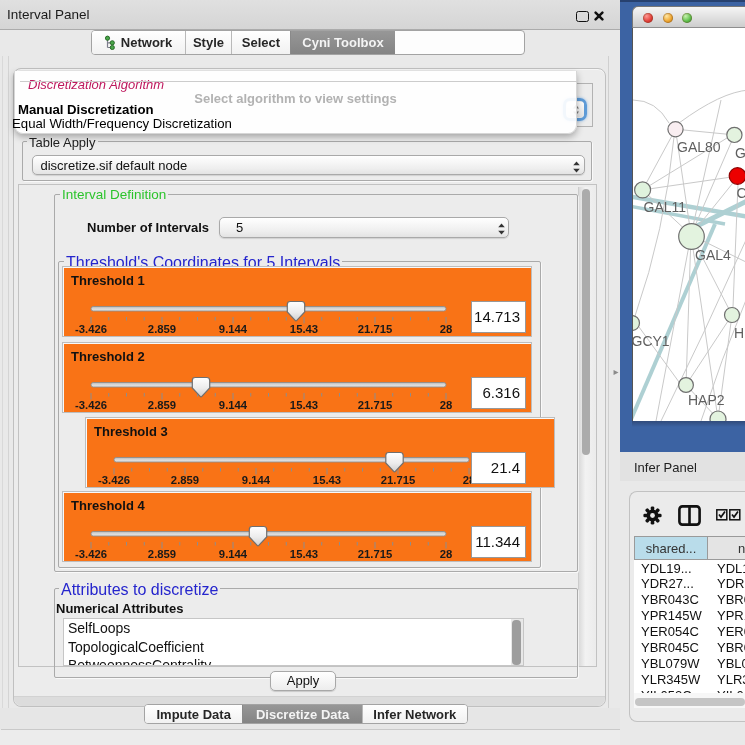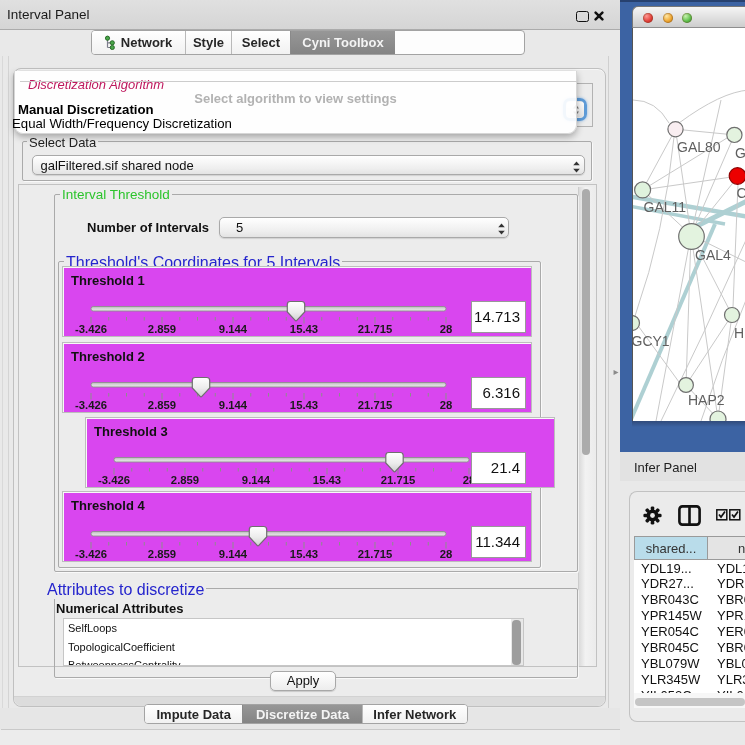--- a/index.html
+++ b/index.html
@@ -38,21 +38,21 @@
     box-shadow:0 1px 1px rgba(0,0,0,.12); }
   .combo .ct { position:absolute; left:8px; top:2.5px; }
   .updn { position:absolute; width:9px; height:14px; }
 
   .vbox { position:absolute; background:#fff; border:1px solid #989898;
     font-size:15px; color:#111; text-align:right; padding-right:5px; }
 
   
   .tpanel { position:absolute; left:62px; width:470px; height:71px;
     border:1px solid #bdbdbd; box-shadow:inset 1px 1px 0 #f8f8f8;
-    background:#d946ef; }
+    background:#f97316; }
   .tpanel .tt { position:absolute; left:8px; top:6px; font-weight:bold; font-size:13px; color:#111; }
 
   .blab { color:#2525cd; font-size:16px; }
   .bold13 { font-weight:bold; font-size:13px; color:#111; }
 
   
   #applybtn { left:270px; top:671px; width:66px; height:20px;
     background:linear-gradient(#ffffff,#ededed); border:1px solid #a8a8a8;
     border-radius:5px; font-size:13px; color:#111; text-align:center; line-height:18px;
     box-shadow:0 1px 1px rgba(0,0,0,.15); }
@@ -112,38 +112,38 @@
 
 <div class="abs" style="left:563px;top:98px;width:24px;height:23px;border:3px solid #5e9bd7;border-radius:7px;box-shadow:0 0 3px #8ab8e6;"></div>
 <div class="abs" style="left:567px;top:102px;width:17px;height:15px;background:linear-gradient(#fdfdfd,#e4e4e4);border-radius:3px;"></div>
 <svg class="abs" style="left:572px;top:104px" width="8" height="12" viewBox="0 0 8 12">
   <path d="M4 0.5 L7 4.4 L1 4.4 Z" fill="#777"></path>
     <path d="M4 11.5 L7 7.6 L1 7.6 Z" fill="#777"></path>
 </svg>
 
 
 <div class="groupbox" style="left:22px;top:141px;width:570px;height:40px;"></div>
-<div class="glabel" style="left:27px;top:134.5px;color:#222;background:#ececec;">Select Data</div>
+<div class="glabel" style="left:27px;top:134.5px;color:#222;background:#ececec;">Table Apply</div>
 <div class="combo" style="left:31.5px;top:154.5px;width:553px;height:20px;">
-  <span class="ct">galFiltered.sif shared node</span>
+  <span class="ct">discretize.sif default node</span>
   <svg class="updn" style="left:539px;top:4px" width="9" height="12" viewBox="0 0 9 12">
     <path d="M4.5 0.5 L7.8 4.3 L1.2 4.3 Z" fill="#333"></path>
       <path d="M4.5 11.5 L7.8 7.7 L1.2 7.7 Z" fill="#333"></path>
   </svg>
 </div>
 
 
 <div class="abs" style="left:18px;top:184px;width:579px;height:483px;border:1px solid #c2c2c2;background:#ececec;"></div>
 
 <div class="abs" style="left:578px;top:187px;width:17px;height:479px;background:linear-gradient(90deg,#dadada,#f2f2f2 40%,#ececec);border-left:1px solid #cccccc;"></div>
 <div class="abs" style="left:582px;top:189px;width:8px;height:266px;background:#ababab;border-radius:4px;"></div>
 
 
 <div class="groupbox" style="left:54px;top:194px;width:524px;height:378px;"></div>
-<div class="glabel" style="left:60px;top:187px;color:#2cc42c;background:#ececec;font-size:13.5px;">Interval Threshold</div>
+<div class="glabel" style="left:60px;top:187px;color:#2cc42c;background:#ececec;font-size:13.5px;">Interval Definition</div>
 
 <div class="abs bold13" style="left:87px;top:220px;">Number of Intervals</div>
 <div class="combo" style="left:219px;top:216.5px;width:290px;height:21px;">
   <span class="ct" style="left:16px;">5</span>
   <svg class="updn" style="left:277px;top:4.5px" width="9" height="12" viewBox="0 0 9 12">
     <path d="M4.5 0.5 L7.8 4.3 L1.2 4.3 Z" fill="#333"></path>
       <path d="M4.5 11.5 L7.8 7.7 L1.2 7.7 Z" fill="#333"></path>
   </svg>
 </div>
 
@@ -229,23 +229,23 @@
     <text x="383" y="66" text-anchor="middle" font-size="11.3" font-weight="bold" fill="#1a1a1a">28</text>
     <g transform="translate(195,41.7)">
         <path d="M-8.7,-4.2 Q-8.7,-7.2 -5.7,-7.2 L5.7,-7.2 Q8.7,-7.2 8.7,-4.2 L8.7,3.2 L0.6,11.9 Q0,12.5 -0.6,11.9 L-8.7,3.2 Z" fill="url(#thg)" stroke="#6f6f6f" stroke-width="1.2"></path>
       </g>
   </svg>
 </div>
 <div class="vbox" style="left:471px;top:526px;width:55px;height:32px;line-height:30px;">11.344</div>
 
 
 <div class="groupbox" style="left:54px;top:588px;width:524px;height:90px;"></div>
-<div class="glabel blab" style="left:45px;top:581px;background:#ececec;">Attributes to discretize</div>
+<div class="glabel blab" style="left:59px;top:581px;background:#ececec;">Attributes to discretize</div>
 <div class="abs bold13" style="left:56px;top:601px;">Numerical Attributes</div>
-<div class="abs" style="left:63px;top:618px;width:461px;height:48px;background:#fff;border:1px solid #c6c6c6;font-size:11px;color:#111;overflow:hidden;">
+<div class="abs" style="left:63px;top:618px;width:461px;height:48px;background:#fff;border:1px solid #c6c6c6;font-size:14px;color:#111;overflow:hidden;">
   <div style="padding:0 0 0 4px;line-height:18.6px;">SelfLoops<br>TopologicalCoefficient<br>BetweennessCentrality</div>
 </div>
 <div class="abs" style="left:511px;top:619px;width:12px;height:46px;background:#e8e8e8;"></div>
 <div class="abs" style="left:512px;top:620px;width:9px;height:45px;background:#9d9d9d;border-radius:4px;"></div>
 
 <div id="applybtn" class="abs">Apply</div>
 
 
 <div class="abs" style="left:14px;top:71px;width:563px;height:63px;background:rgba(255,255,255,0.92);
   border:1px solid #d6d6d6;border-top:none;border-radius:0 0 9px 9px;

